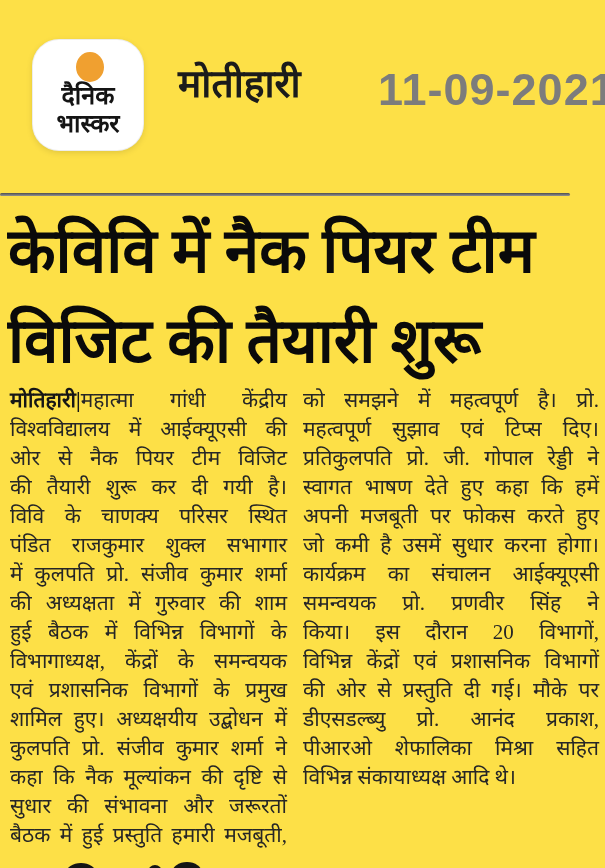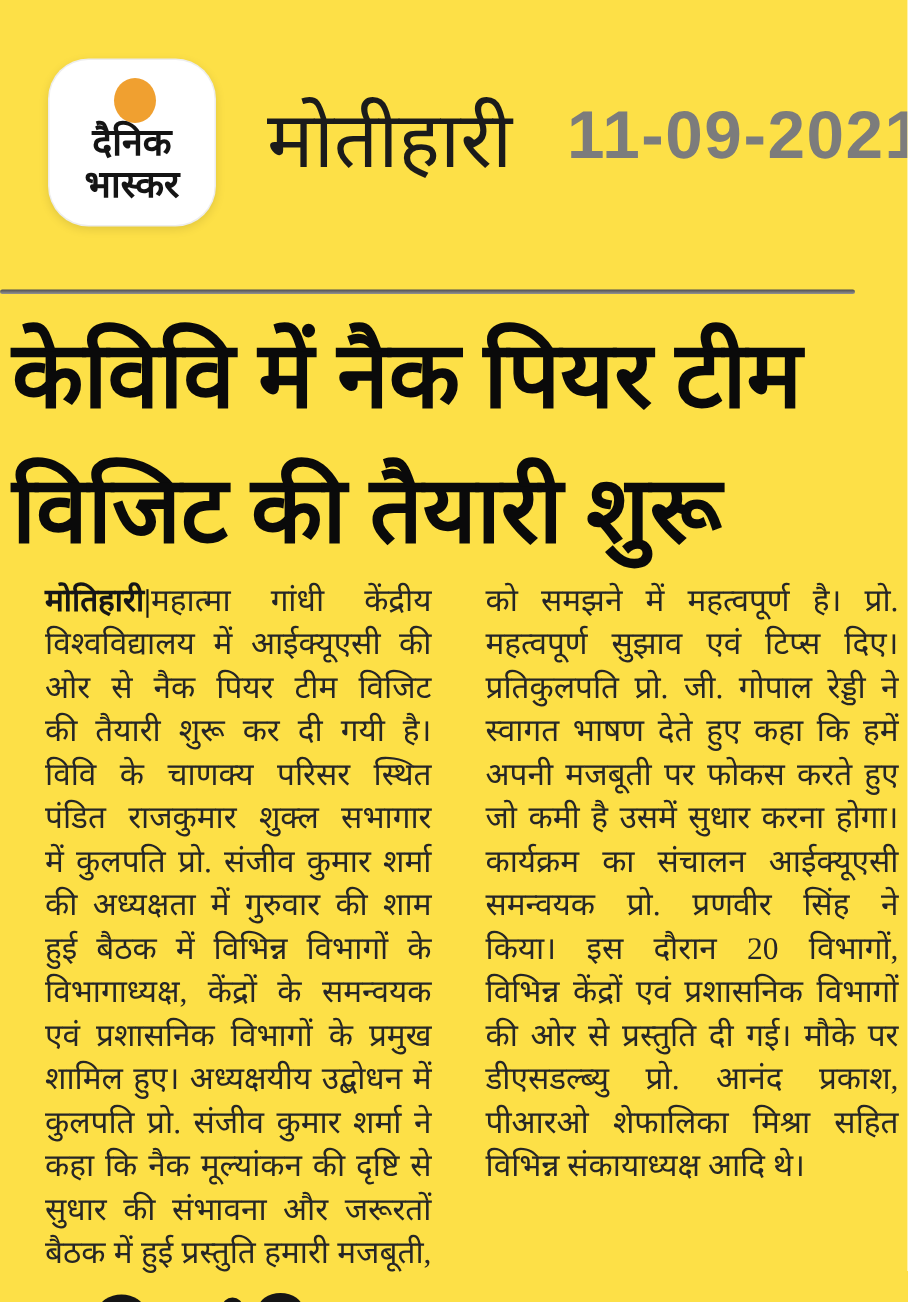--- a/index.html
+++ b/index.html
@@ -23,21 +23,21 @@
     width:28px;height:30px;border-radius:50%;
     background:#F0A030;
   }
   .masthead{
     position:absolute;left:0;top:42px;width:110px;
     text-align:center;font-weight:bold;color:#141414;
     font-size:25px;line-height:28px;letter-spacing:0;
   }
   .edition{
     position:absolute;left:178px;top:55px;
-    font-size:52px;font-weight:normal;color:#1b1b1b;
+    font-size:39px;font-weight:bold;color:#1b1b1b;
     white-space:nowrap;
   }
   .pub-date{
     position:absolute;left:362px;top:64px;
     font-family:"Liberation Sans","DejaVu Sans",sans-serif;
     font-size:45px;font-weight:600;color:#7c7c7c;
     letter-spacing:1px;white-space:nowrap;margin-left:16px;
   }
   .divider{
     position:absolute;left:0;top:193px;
@@ -52,21 +52,21 @@
     font-size:62px;line-height:90px;font-weight:bold;
     color:#0a0a0a;white-space:nowrap;
   }
 
   
   .body-cols{
     position:absolute;left:10px;top:386px;width:589px;
     display:flex;gap:16px;
     font-size:21px;line-height:29px;color:#262626;
   }
-  .col{min-width:0;margin-left:20px;}
+  .col{min-width:0;}
   .col-left{width:277px;}
   .col-right{width:296px;}
   .bline{
     text-align:justify;
     text-align-last:justify;
     height:29px;overflow:visible;
   }
   .bline.last{text-align-last:left;}
   .bline b{font-weight:bold;color:#161616;}
 

